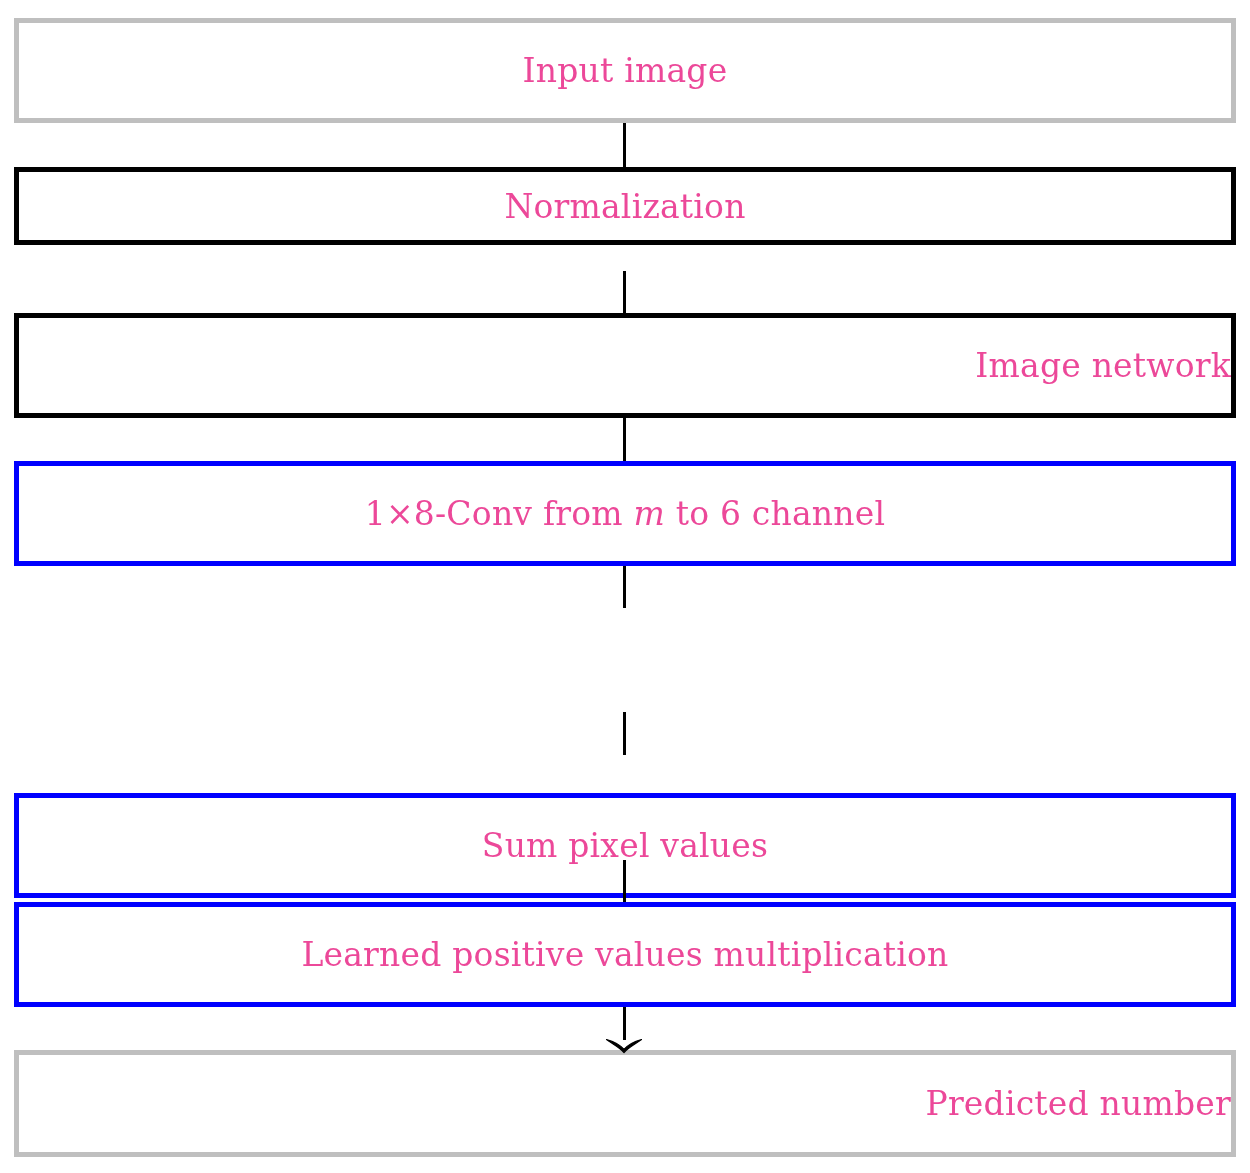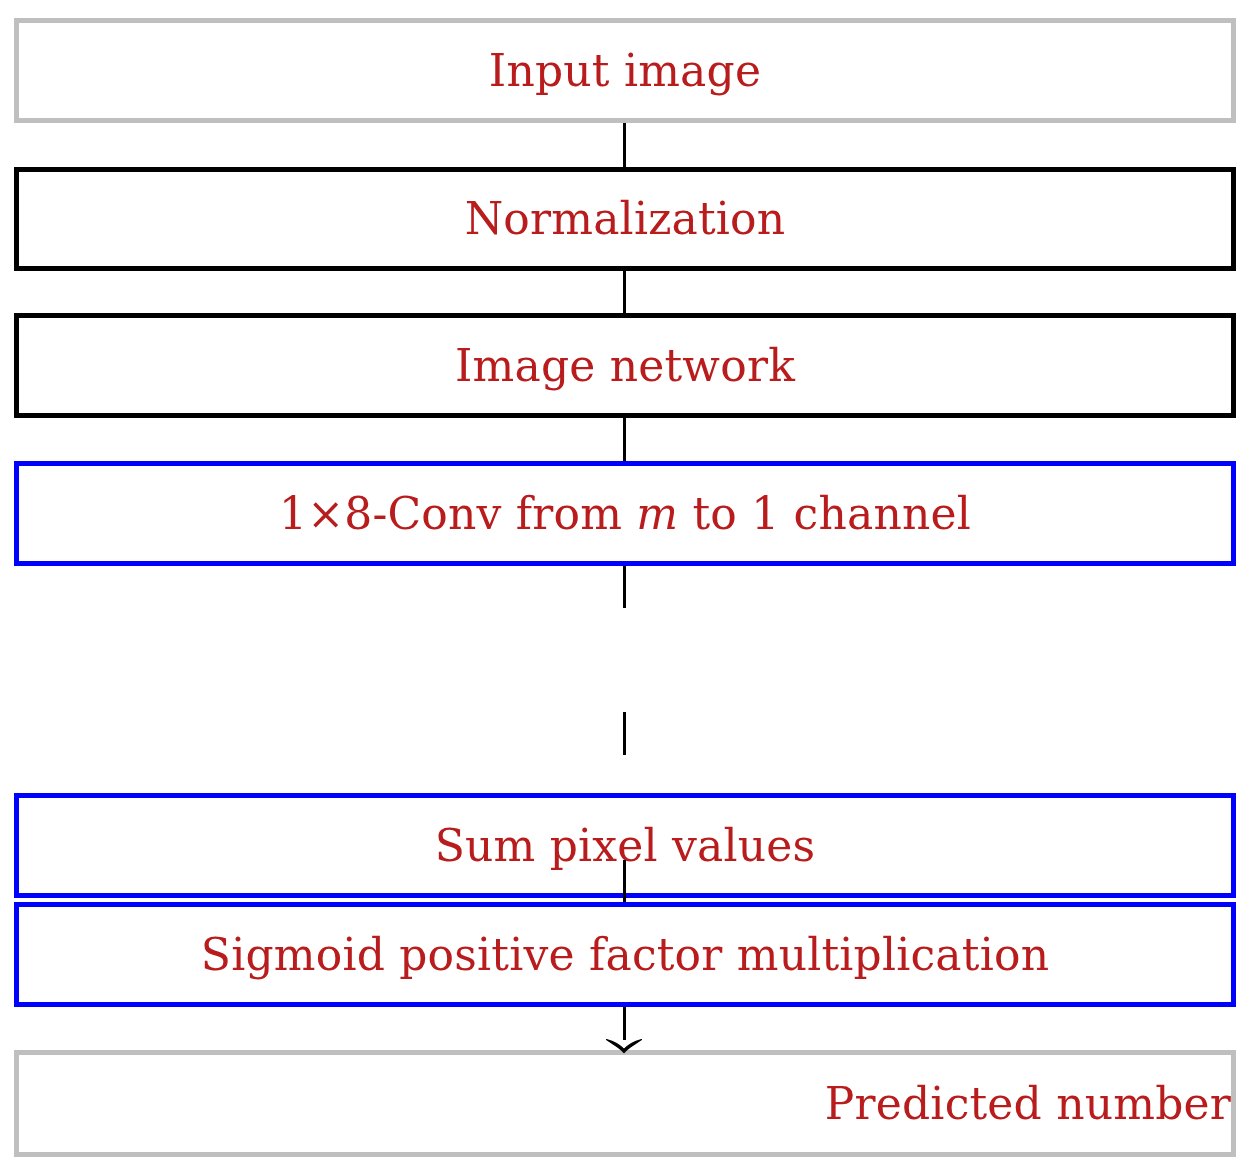--- a/index.html
+++ b/index.html
@@ -23,23 +23,23 @@
     width: 1222px;
     box-sizing: border-box;
     background: #ffffff;
     display: flex;
     align-items: center;
     justify-content: center;
     text-align: center;
   }
   .node-label {
     font-family: "DejaVu Serif", "Liberation Serif", serif;
-    font-size: 44px;
+    font-size: 33px;
     line-height: 1;
-    color: #b91c1c;
+    color: #ec4899;
     letter-spacing: 0.2px;
     white-space: nowrap;
   }
   .node-label .mathvar {
     font-style: italic;
   }
   .node-label .times {
     font-style: normal;
   }
   
@@ -69,39 +69,39 @@
 </style>
 </head>
 <body>
 
 <div id="diagram">
 
   <div class="node style-gray" style="top:18px; height:105px;">
     <span class="node-label">Input image</span>
   </div>
 
-  <div class="node style-black" style="top:167px; height:104px;align-items:center;">
+  <div class="node style-black" style="top:167px; height:78px;align-items:center;">
     <span class="node-label">Normalization</span>
   </div>
 
-  <div class="node style-black" style="top:313px; height:105px;">
+  <div class="node style-black" style="top:313px; height:105px;justify-content:flex-end;">
     <span class="node-label">Image network</span>
   </div>
 
   <div class="node style-blue" style="top:461px; height:105px;">
-    <span class="node-label" id="conv-label"><span class="times">1</span><span class="times">×</span><span class="times">8-Conv from </span><span class="mathvar">m</span><span class="times"> to 1 channel</span></span>
+    <span class="node-label" id="conv-label"><span class="times">1</span><span class="times">×</span><span class="times">8-Conv from </span><span class="mathvar">m</span><span class="times"> to 6 channel</span></span>
   </div>
 
 
   <div class="node style-blue" style="top:755px; height:105px;margin-top:38px;">
     <span class="node-label">Sum pixel values</span>
   </div>
 
   <div class="node style-blue" style="top:902px; height:105px;">
-    <span class="node-label">Sigmoid positive factor multiplication</span>
+    <span class="node-label">Learned positive values multiplication</span>
   </div>
 
   <div class="node style-gray" style="top:1050px; height:107px;justify-content:flex-end;">
     <span class="node-label">Predicted number</span>
   </div>
 
   <div class="connector" style="top:123px; height:44px;"></div>
   <div class="connector" style="top:271px; height:42px;"></div>
   <div class="connector" style="top:418px; height:43px;"></div>
   <div class="connector" style="top:566px; height:42px;"></div>

